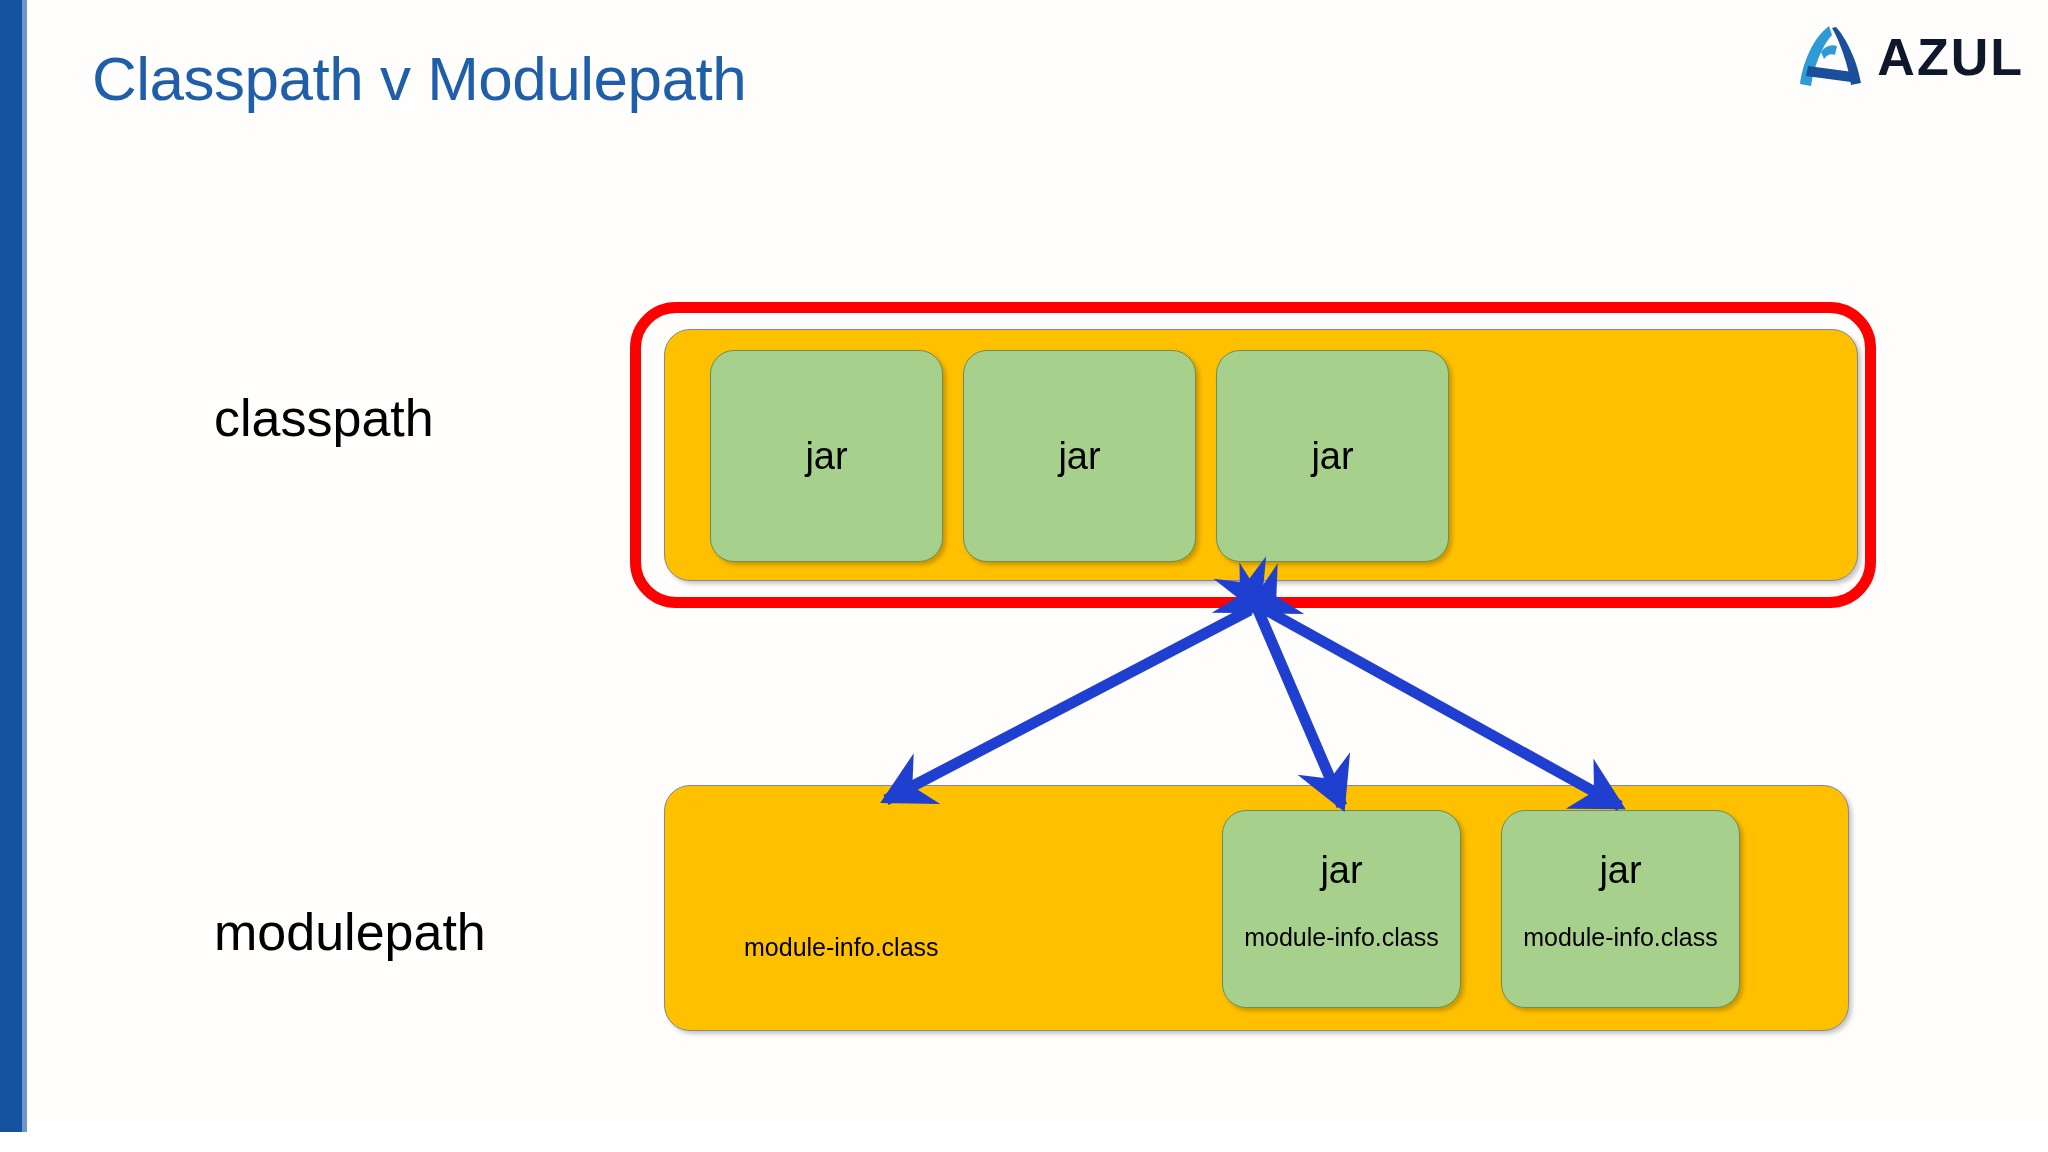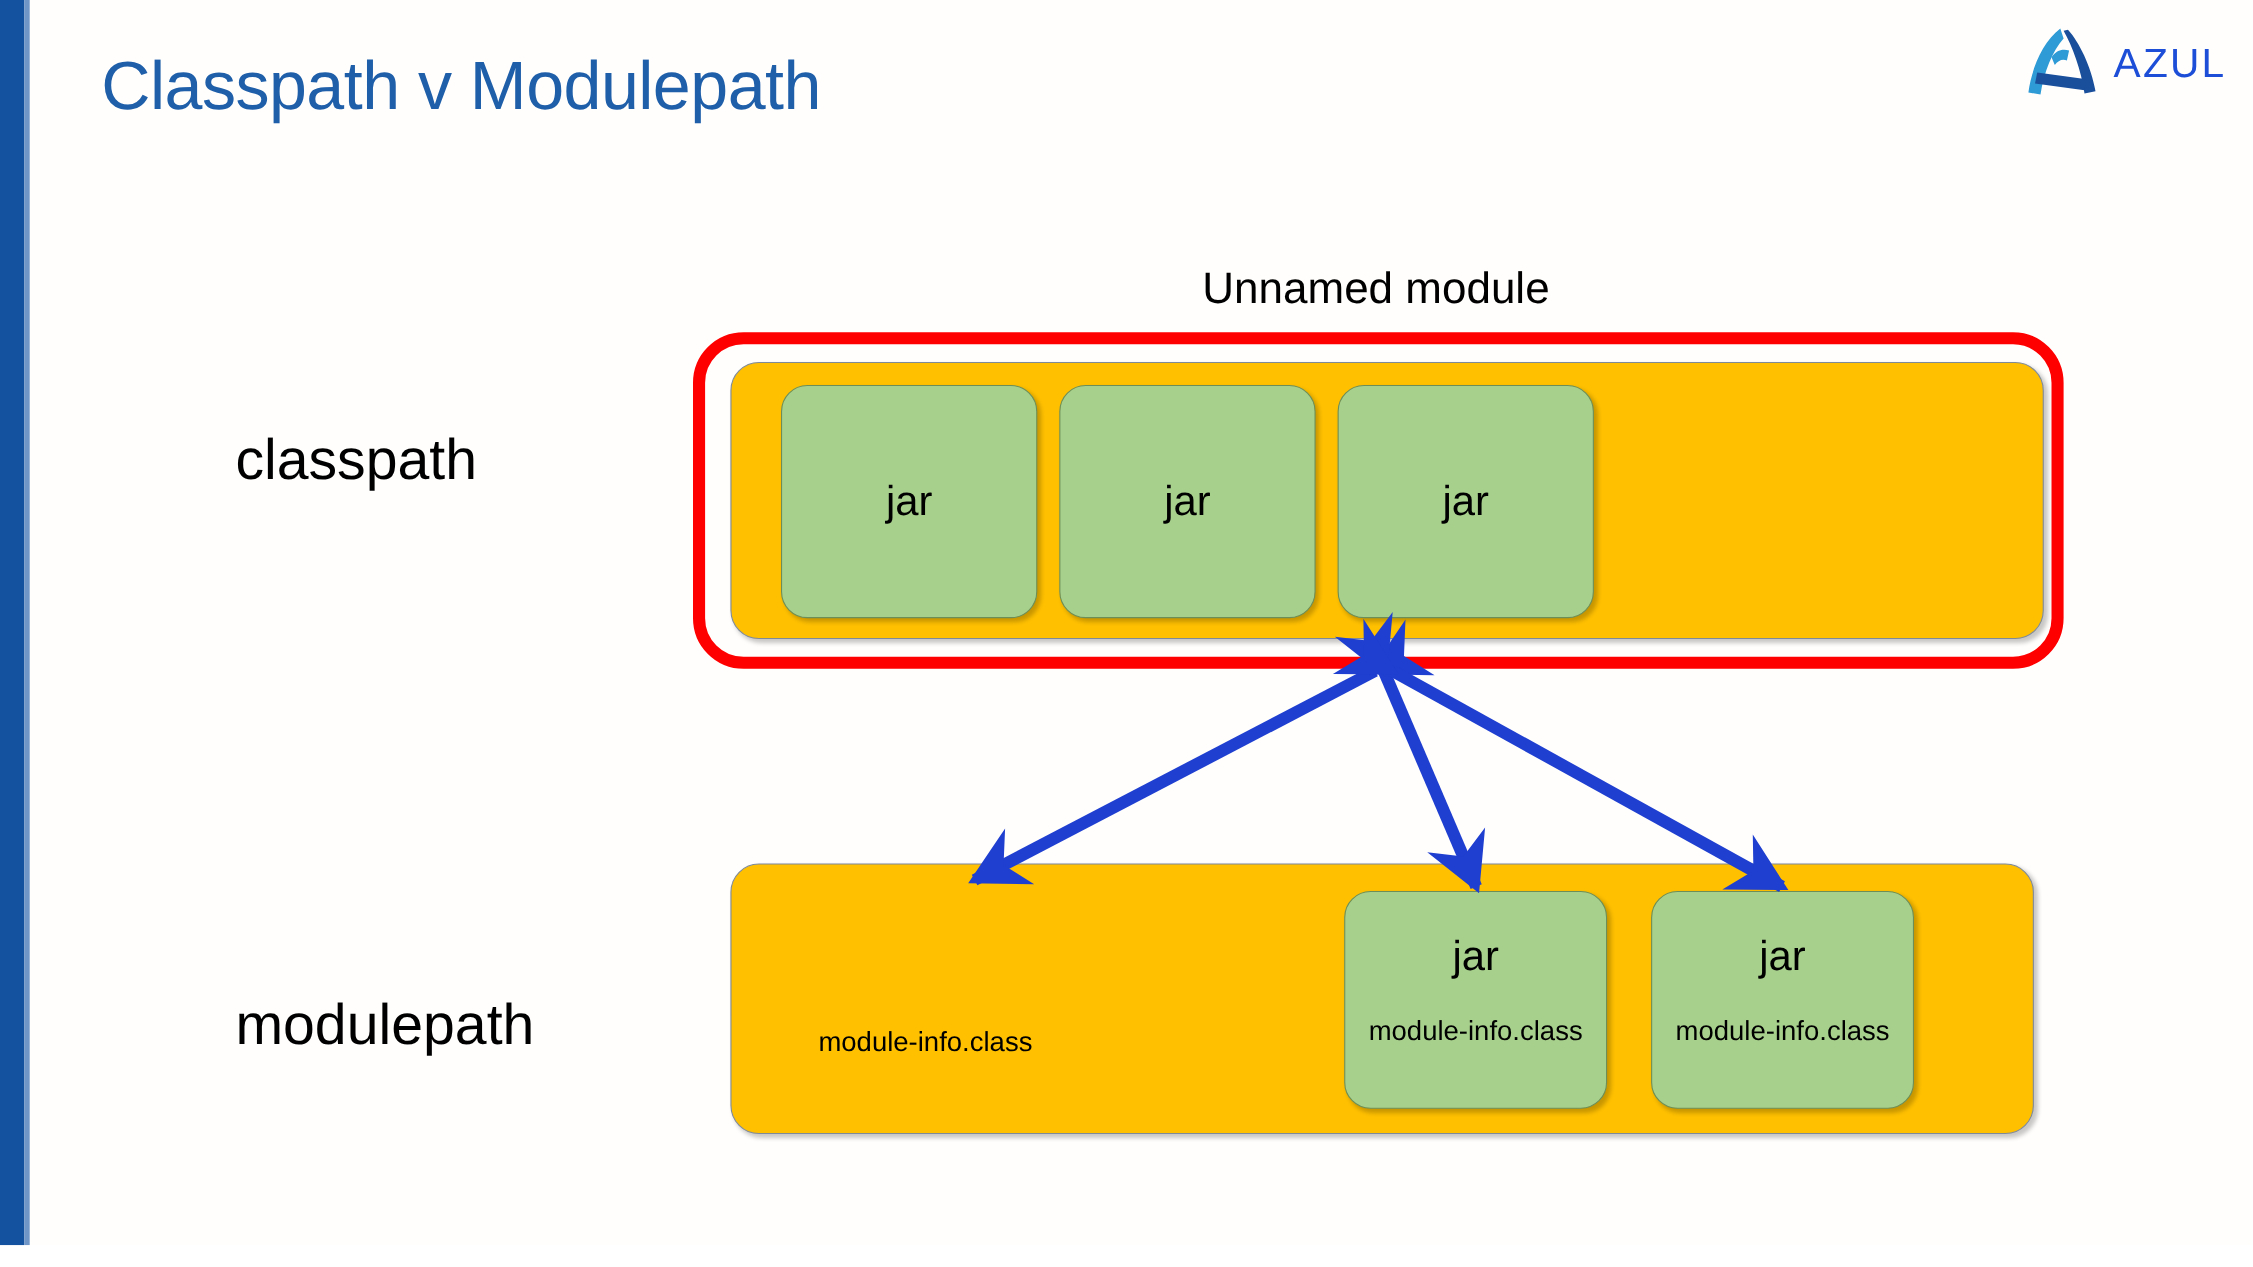--- a/index.html
+++ b/index.html
@@ -51,24 +51,24 @@
   #logo {
     position: absolute;
     right: 24px;
     top: 22px;
     display: flex;
     align-items: center;
     gap: 10px;
   }
   #logo-mark { display: block; }
   #logo-word {
-    font-size: 37px;
-    font-weight: 400;
+    font-size: 52px;
+    font-weight: 700;
     letter-spacing: 2px;
-    color: #1d4ed8;
+    color: #0f172a;
     font-family: "Liberation Sans", sans-serif;
     line-height: 1;
   }
   
   .row-label {
     position: absolute;
     color: #000000;
     font-size: 52px;
     font-family: "Liberation Sans", sans-serif;
     white-space: nowrap;
@@ -190,21 +190,20 @@
     <svg id="logo-mark" width="76" height="70" viewBox="0 0 76 70">
       <path d="M38 4 C22 16 12 40 9 62 L20 64 C23 44 31 24 41 13 Z" fill="#2E9BD6"></path>
       <path d="M41 6 C49 20 57 42 60 63 L70 61 C66 38 55 16 45 5 Z" fill="#1a4f9c"></path>
       <path d="M17 44 L62 50 L60 60 L15 54 Z" fill="#1a4f9c"></path>
       <path d="M30 30 C34 24 40 22 46 24 L44 33 C40 31 36 33 33 37 Z" fill="#2E9BD6"></path>
     </svg>
     <div id="logo-word">AZUL</div>
   </div>
 
   <div class="row-label" id="label-classpath">classpath</div>
-  <div class="caption" id="caption-unnamed">Unnamed module</div>
 
   <div id="classpath-outline"></div>
 
   <div class="orange-box" id="classpath-box"></div>
 
   <div class="jar-box" id="cp-jar-0">
     <span class="jar-title">jar</span>
   </div>
   <div class="jar-box" id="cp-jar-1">
     <span class="jar-title">jar</span>

